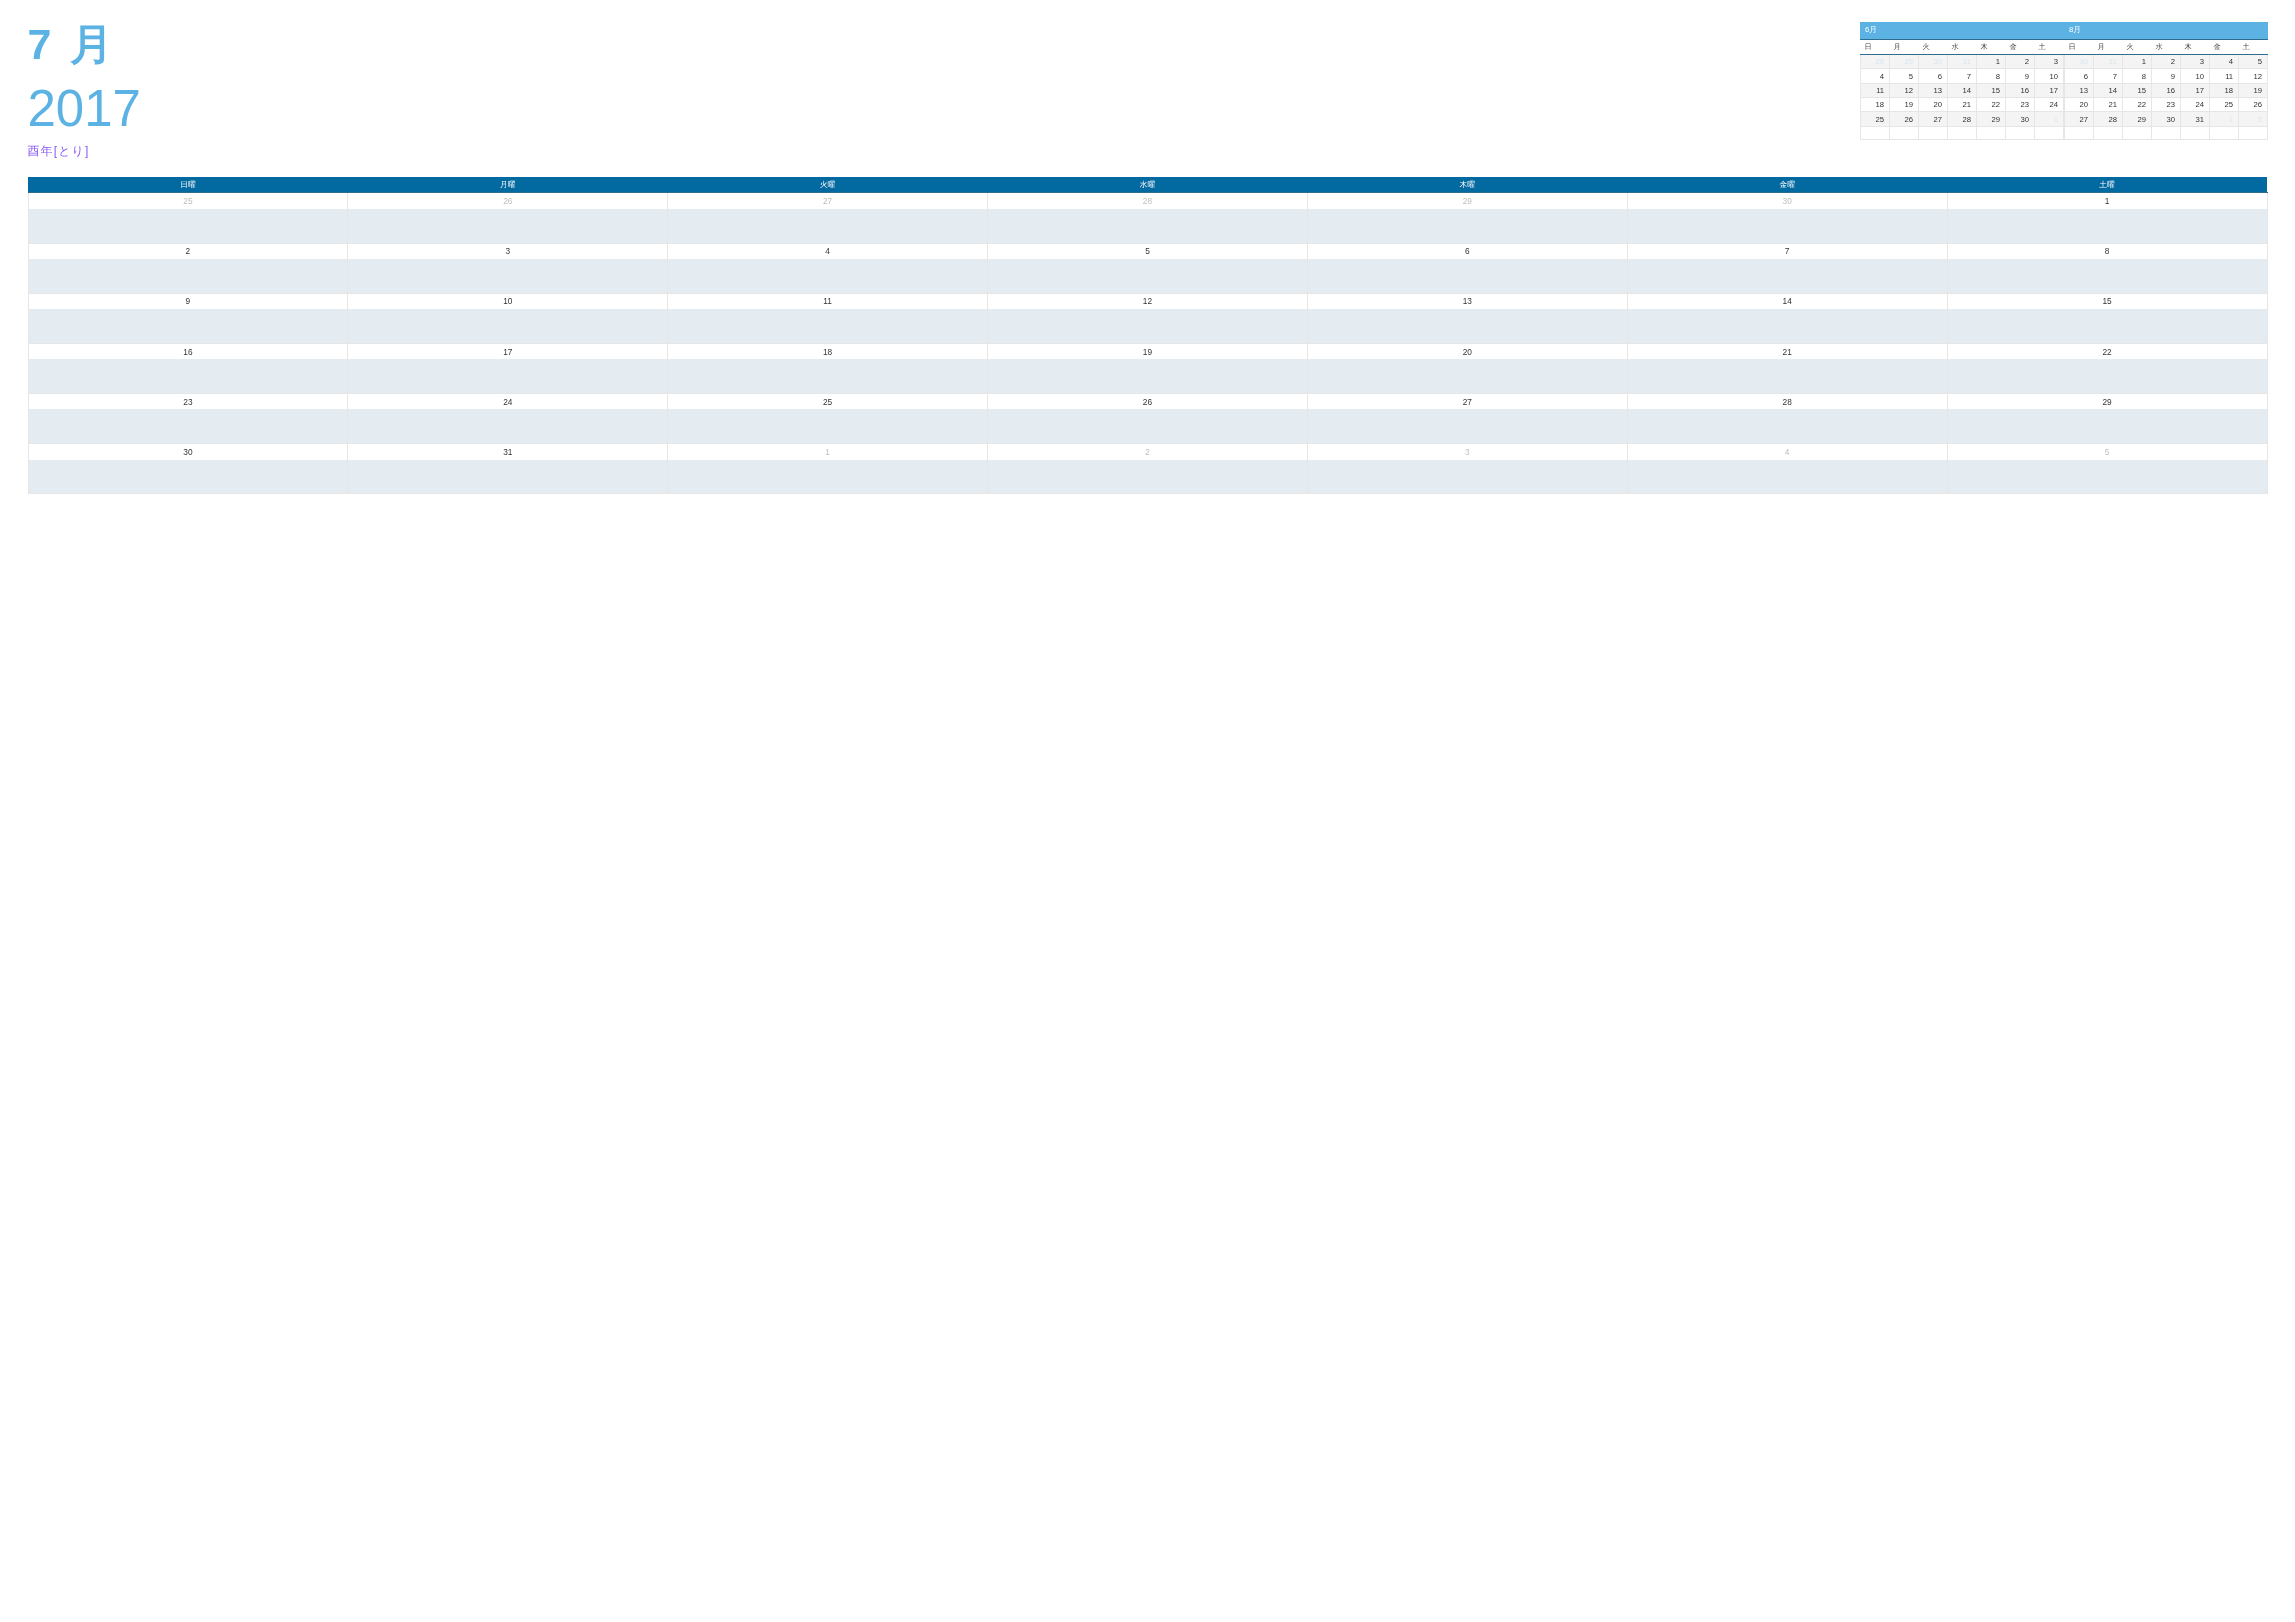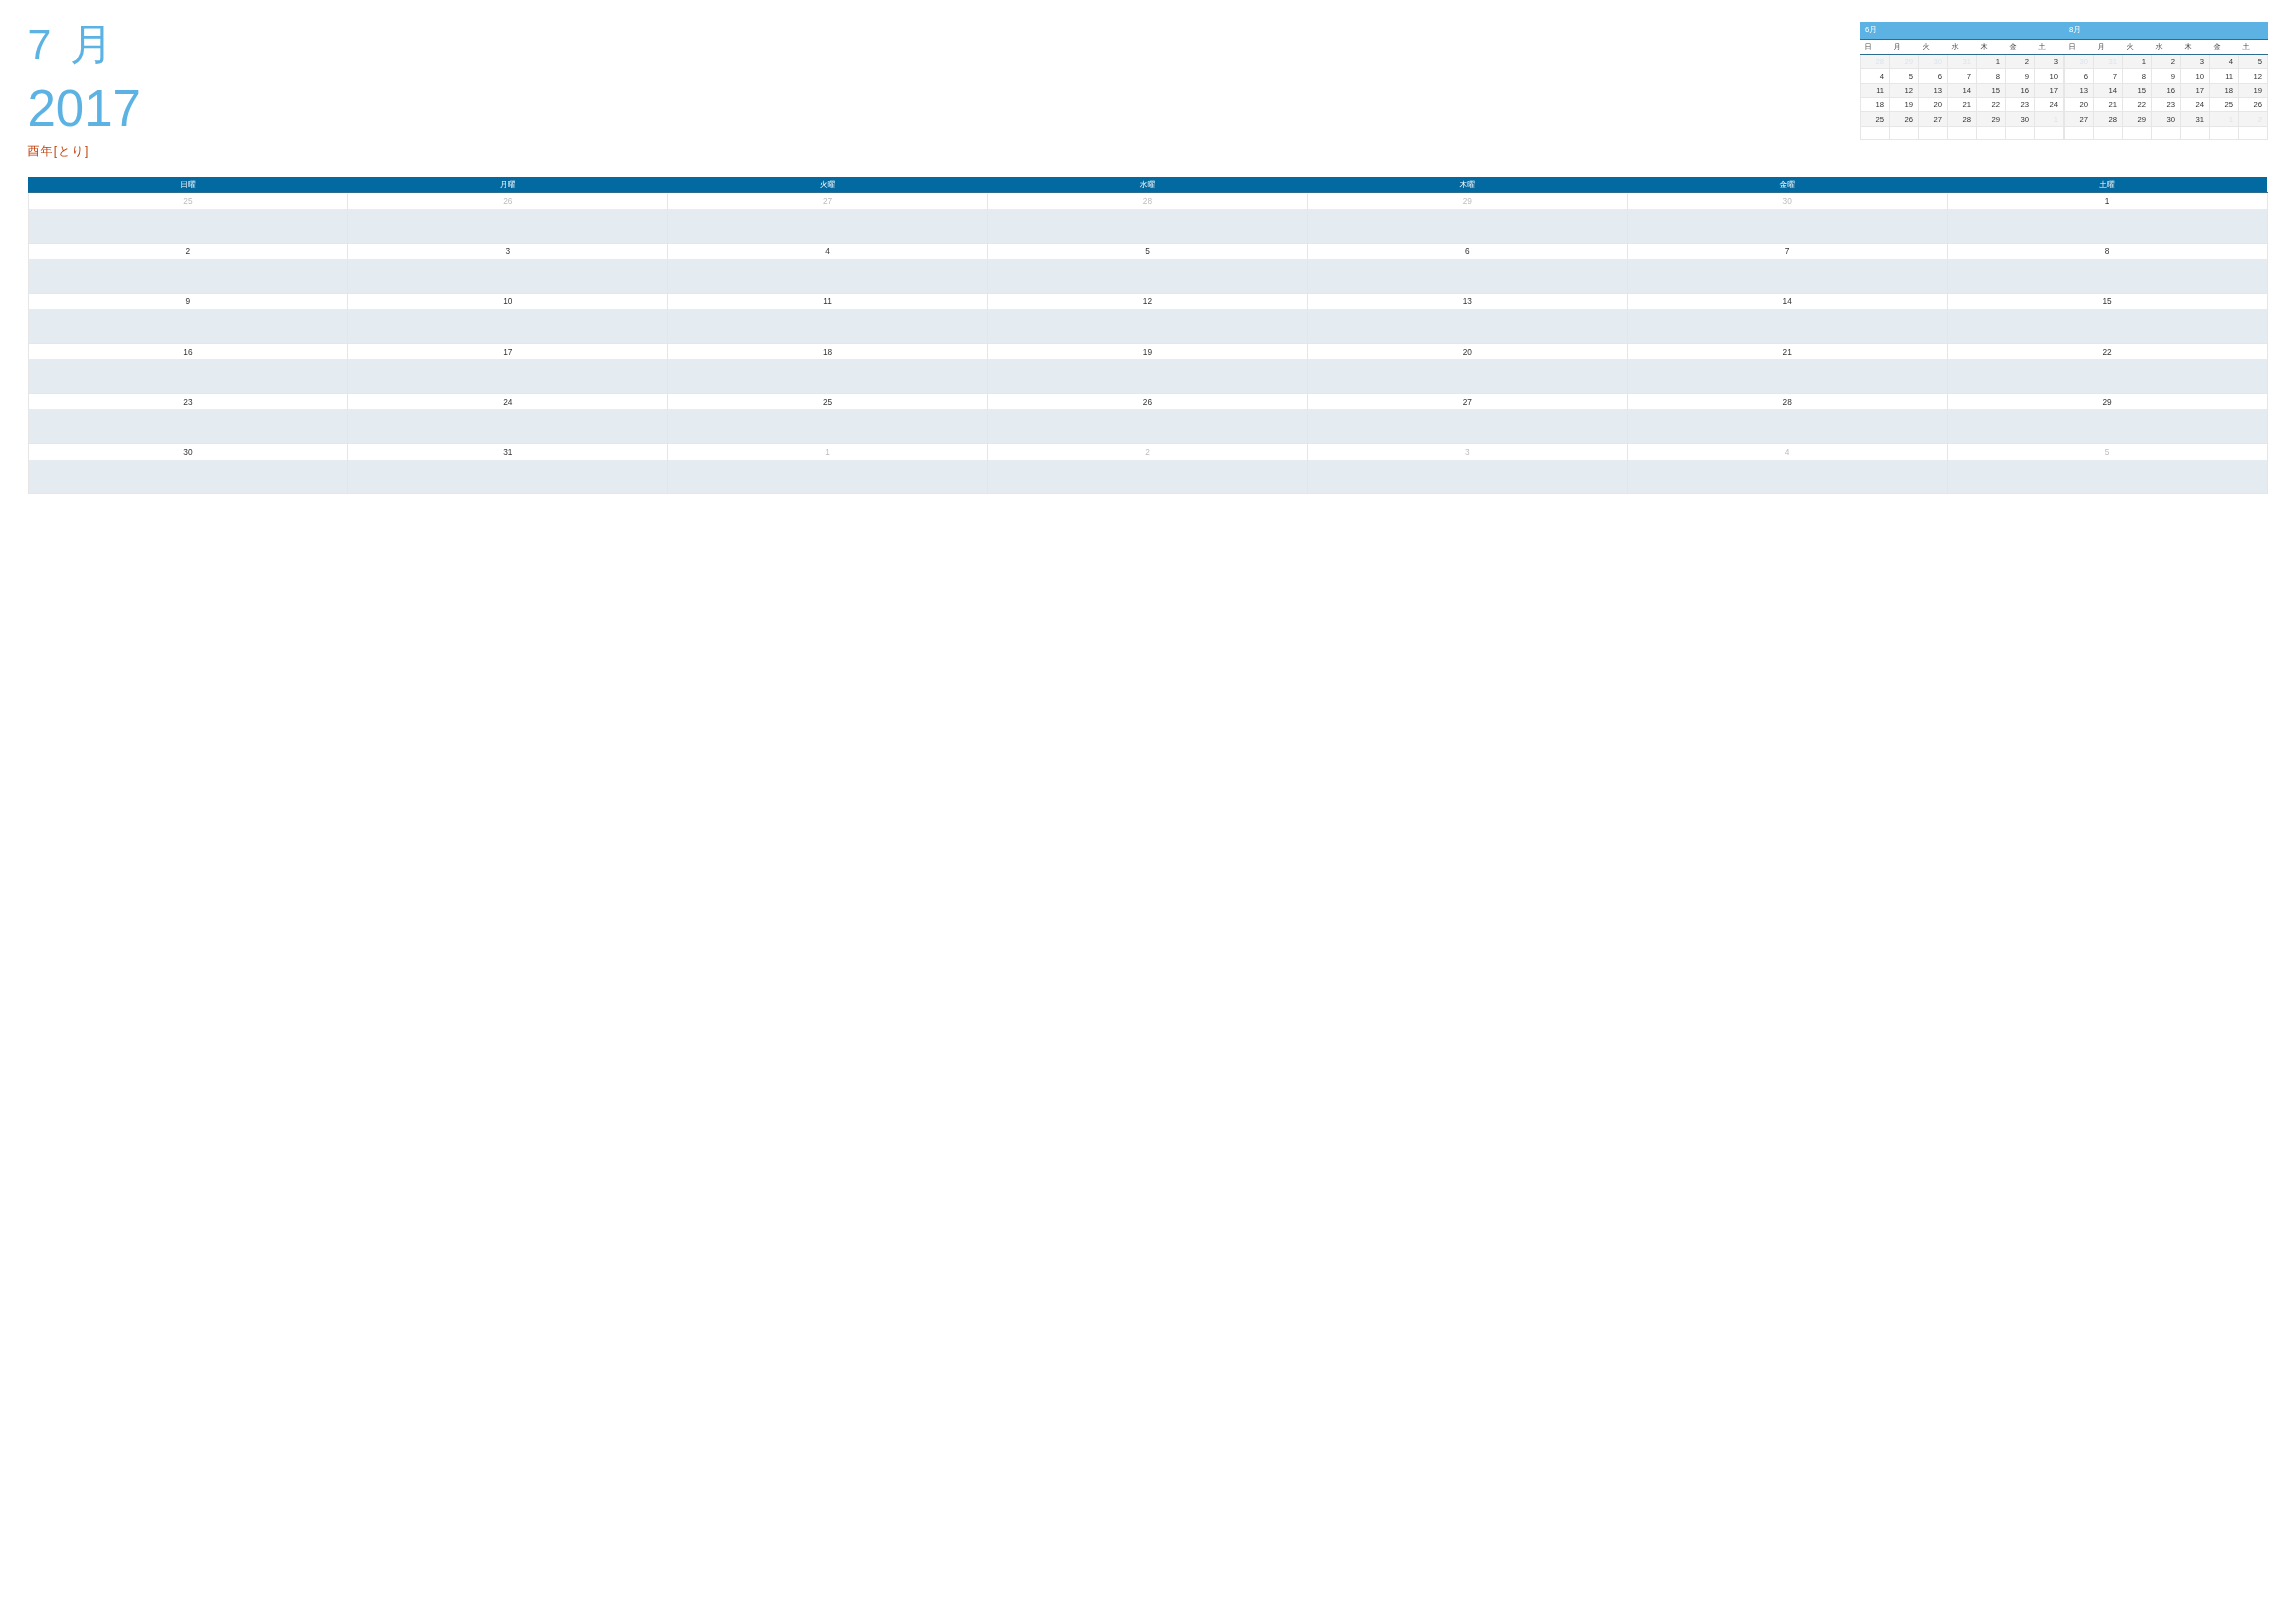--- a/index.html
+++ b/index.html
@@ -13,36 +13,36 @@
     gap: 22px;
     margin-bottom: 16.5px;
     align-items: flex-start;
   }
   .title-block {
     flex: 0 0 auto;
     min-width: 198px;
   }
   .title-month {
     font-size: 43px;
-    font-weight: 400;
+    font-weight: 700;
     color: #5cb3e3;
     letter-spacing: 3.3px;
     line-height: 1.05;
   }
   .title-year {
     font-size: 51px;
     font-weight: 400;
     color: #5cb3e3;
     line-height: 1.05;
     margin-top: 15px;
   }
   .title-sub {
     font-size: 12px;
     font-weight: 400;
-    color: #c2410c;
+    color: #8b5cf6;
     letter-spacing: 1.1px;
     margin-top: 7.7px;
   }
   .minis {
     flex: 1;
     display: flex;
     justify-content: flex-end;
   }
   .mini {
     width: 204px;

